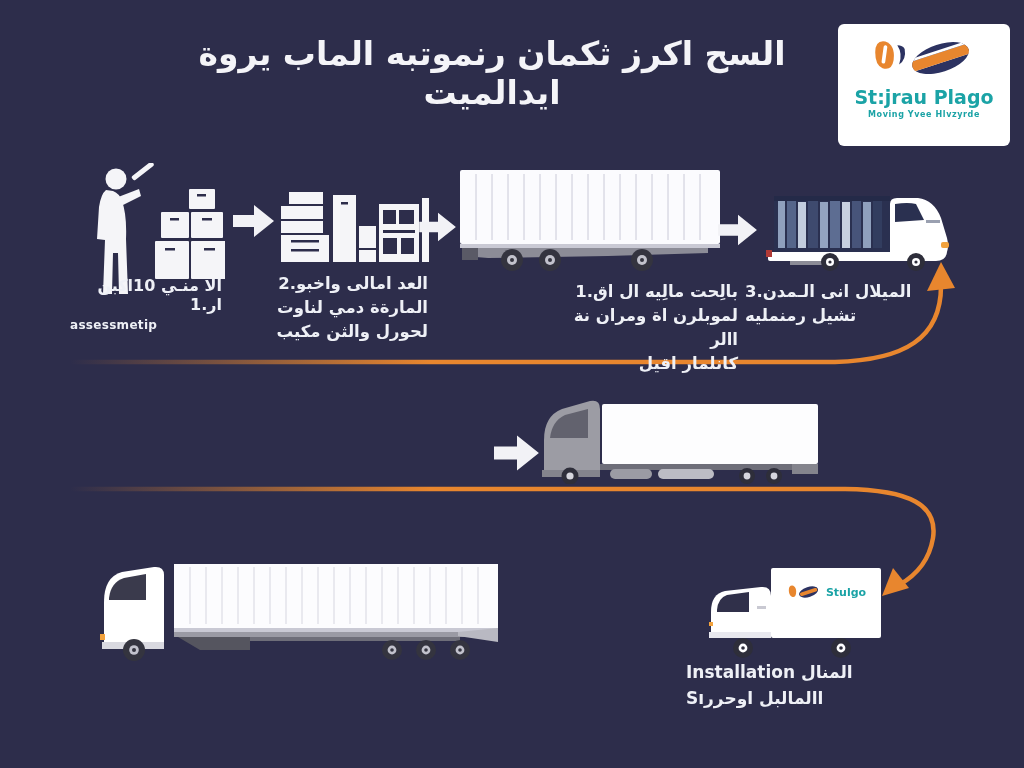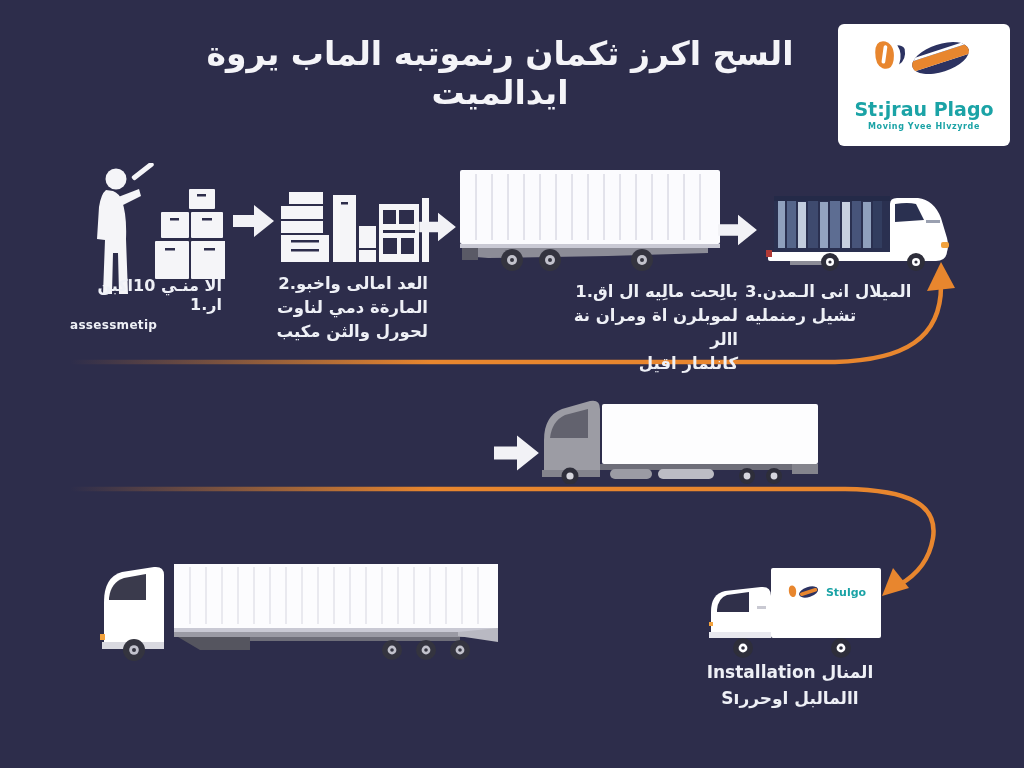--- a/index.html
+++ b/index.html
@@ -4,47 +4,47 @@
 <style>
   html,body{margin:0;padding:0;background:#1e1e33;}
   .canvas{
     position:relative;width:1024px;height:768px;overflow:hidden;
     background:#2d2d4b;
     font-family:"DejaVu Sans",sans-serif;
   }
   .abs{position:absolute;}
   
   .title{
-    position:absolute;left:150px;top:34px;width:700px;margin:0;
+    position:absolute;left:142px;top:34px;width:700px;margin:0;
     text-align:center;direction:rtl;
     color:#f4f4f8;font-size:33px;font-weight:bold;letter-spacing:0;
   }
   
   .logo-card{
     position:absolute;left:838px;top:24px;width:172px;height:122px;
     background:#ffffff;border-radius:6px;
     display:flex;flex-direction:column;align-items:center;
     padding-top:12px;box-sizing:border-box;z-index:5;
   }
-  .logo-brand{color:#1ba3a6;font-weight:bold;font-size:19px;margin-top:16px;white-space:nowrap;}
+  .logo-brand{color:#1ba3a6;font-weight:bold;font-size:19px;margin-top:4px;white-space:nowrap;}
   .logo-tagline{color:#1ba3a6;font-size:8px;font-weight:bold;letter-spacing:.6px;margin-top:2px;white-space:nowrap;}
   
   .cap{position:absolute;color:#eef0f6;font-weight:bold;z-index:4;}
   .cap .ln{direction:rtl;}
   .cap1{left:70px;top:276px;width:152px;}
   .cap1 .ar{direction:rtl;text-align:right;font-size:16px;}
   .cap1 .en{text-align:left;font-size:12px;margin-top:4px;letter-spacing:.3px;}
   .cap2{left:246px;top:272px;width:182px;font-size:16.5px;line-height:1.45;}
   .cap2 .ln{text-align:right;}
   .cap3{left:542px;top:280px;width:196px;font-size:16.5px;line-height:1.45;}
   .cap3 .ln{text-align:right;}
   .cap4{left:745px;top:280px;width:212px;font-size:16.5px;line-height:1.45;}
   .cap4 .ln{direction:rtl;text-align:left;}
   .cap-van{left:686px;top:660px;width:208px;font-size:17px;line-height:1.5;text-align:center;}
-  .cap-van .ln{direction:rtl;text-align:center;}
+  .cap-van .ln{direction:rtl;text-align:left;}
   
   .icon-step1{left:75px;top:163px;z-index:2;}
   .arrow1{left:233px;top:202px;z-index:2;}
   .icon-step2{left:281px;top:192px;z-index:2;}
   .arrow2{left:419px;top:210px;z-index:2;}
   .icon-step3{left:458px;top:170px;z-index:2;}
   .arrow3{left:718px;top:212px;z-index:2;}
   .icon-step4{left:766px;top:190px;z-index:2;}
   .arrow-mid{left:494px;top:432px;z-index:2;}
   .icon-truck-mid{left:540px;top:396px;z-index:2;}

